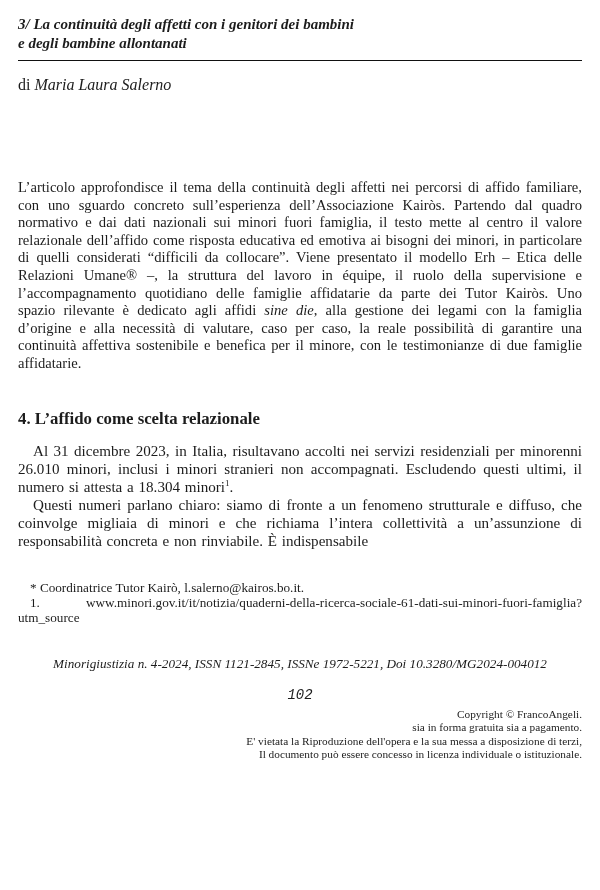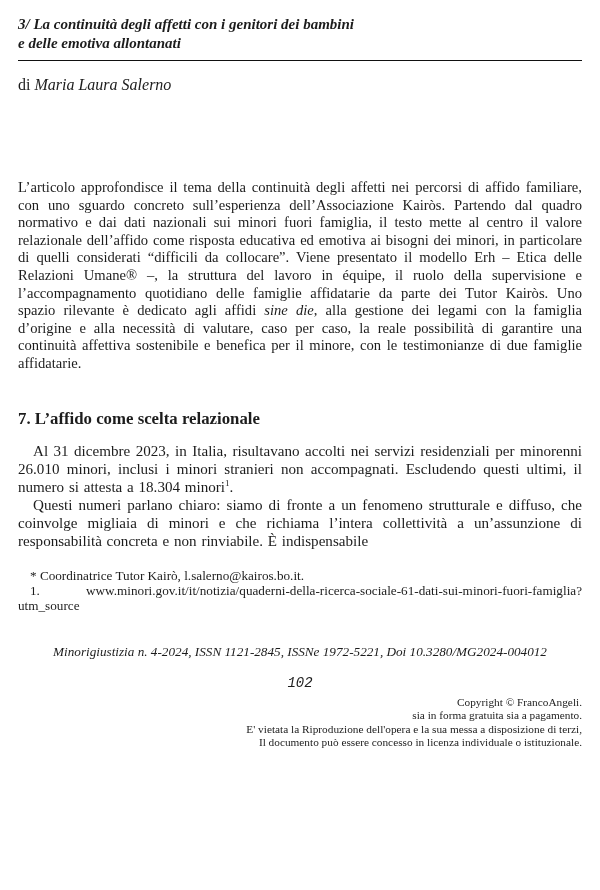--- a/index.html
+++ b/index.html
@@ -60,21 +60,21 @@
   .body-para {
     font-size: 15.1px;
     line-height: 18px;
     text-align: justify;
     text-indent: 15px;
     word-spacing: 1px;
   }
   .body-para.first { margin-top: 13px; }
   .body-para sup { font-size: 9px; line-height: 0; }
   .footnotes {
-    margin-top: 18px;
+    margin-top: 30px;
     font-size: 13.2px;
     line-height: 15.4px;
     text-align: justify;
   }
   .footnotes p { text-indent: 12px; }
   .journal-line {
     margin-top: 30px;
     text-align: center;
     font-style: italic;
     font-size: 13.2px;
@@ -95,30 +95,30 @@
     color: #222;
   }
 </style>
 </head>
 <body>
 
 <div class="page">
 
   <header class="running-head">
     <div>3/ La continuità degli affetti con i genitori dei bambini</div>
-    <div>e delle emotiva allontanati</div>
+    <div>e degli bambine allontanati</div>
   </header>
 
 
   <p class="byline"><span>di </span><span class="author">Maria Laura Salerno</span></p>
 
   <p class="abstract"><span>L’articolo approfondisce il tema della continuità degli affetti nei percorsi di affido familiare, con uno sguardo concreto sull’esperienza dell’Associazione Kairòs. Partendo dal quadro normativo e dai dati nazionali sui minori fuori famiglia, il testo mette al centro il valore relazionale dell’affido come risposta educativa ed emotiva ai bisogni dei minori, in particolare di quelli considerati “difficili da collocare”. Viene presentato il modello Erh – Etica delle Relazioni Umane® –, la struttura del lavoro in équipe, il ruolo della supervisione e l’accompagnamento quotidiano delle famiglie affidatarie da parte dei Tutor Kairòs. Uno spazio rilevante è dedicato agli affidi </span><em>sine die</em><span>, alla gestione dei legami con la famiglia d’origine e alla necessità di valutare, caso per caso, la reale possibilità di garantire una continuità affettiva sostenibile e benefica per il minore, con le testimonianze di due famiglie affidatarie.</span></p>
 
 
-  <h2 class="section-heading">7. L’affido come scelta relazionale</h2>
+  <h2 class="section-heading">4. L’affido come scelta relazionale</h2>
 
   <p class="body-para first"><span>Al 31 dicembre 2023, in Italia, risultavano accolti nei servizi residenziali per minorenni 26.010 minori, inclusi i minori stranieri non accompagnati. Escludendo questi ultimi, il numero si attesta a 18.304 minori</span><sup>1</sup><span>.</span></p>
 
   <p class="body-para">Questi numeri parlano chiaro: siamo di fronte a un fenomeno strutturale e diffuso, che coinvolge migliaia di minori e che richiama l’intera collettività a un’assunzione di responsabilità concreta e non rinviabile. È indispensabile</p>
 
   <div class="footnotes">
     <p>* Coordinatrice Tutor Kairò, l.salerno@kairos.bo.it.</p>
     <p>1. www.minori.gov.it/it/notizia/quaderni-della-ricerca-sociale-61-dati-sui-minori-fuori-famiglia?utm_source</p>
   </div>
 

